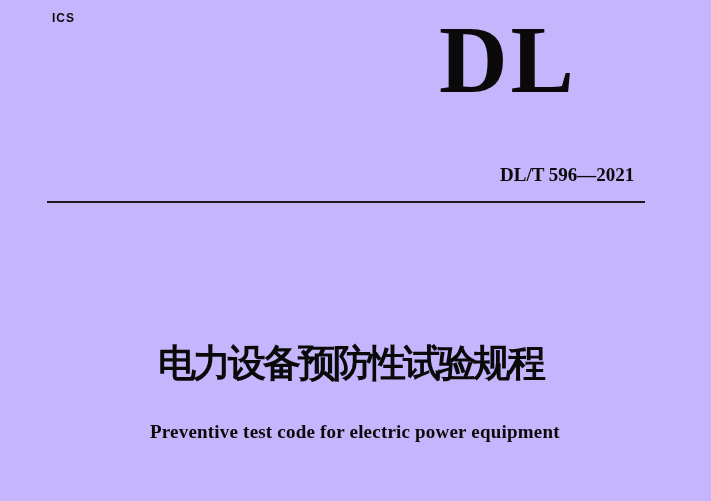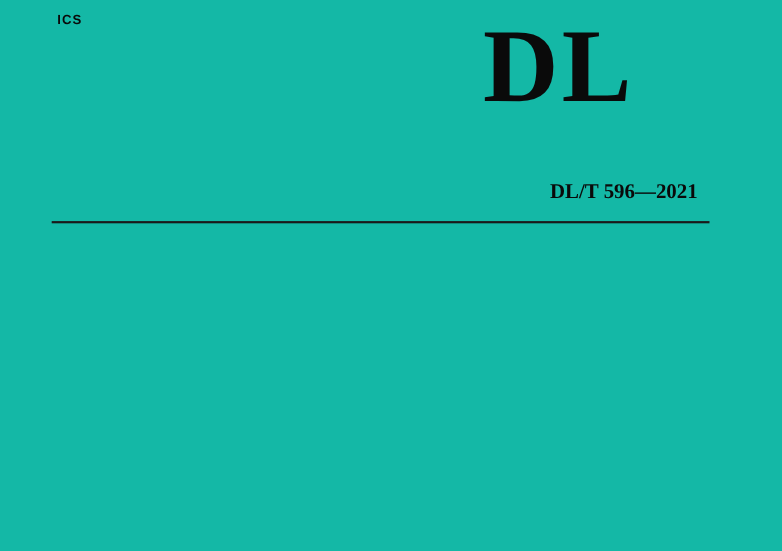--- a/index.html
+++ b/index.html
@@ -4,21 +4,21 @@
 <style>
   html, body {
     margin: 0;
     padding: 0;
     background: #ffffff;
   }
   .page {
     position: relative;
     width: 711px;
     height: 501px;
-    background: #14b8a6;
+    background: #c4b5fd;
     overflow: hidden;
     font-family: "Liberation Serif", serif;
     color: #000000;
   }
   .abs { position: absolute; white-space: nowrap; }
 
   .ics-label {
     left: 52px;
     top: 11px;
     font-family: "Liberation Sans", sans-serif;
@@ -91,15 +91,17 @@
 
   <div class="abs ics-label">ICS</div>
 
   <div class="abs dl-logo">DL</div>
 
 
   <div class="abs standard-number">DL/T 596—2021</div>
 
   <div class="abs header-rule"></div>
 
+  <div class="abs doc-title-cn">电力设备预防性试验规程</div>
 
+  <div class="abs doc-title-en">Preventive test code for electric power equipment</div>
 
 </div>
 
 </body></html>

